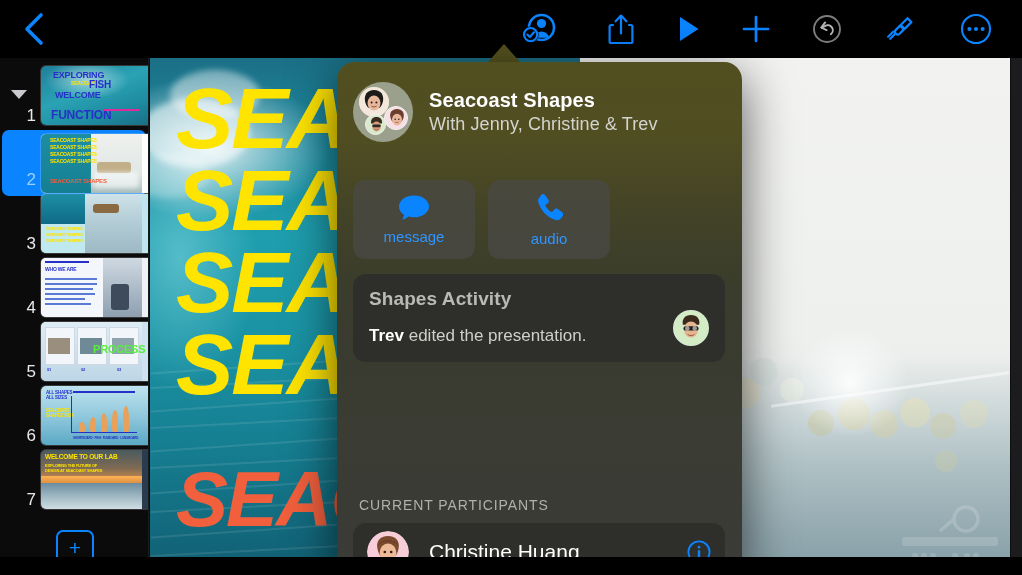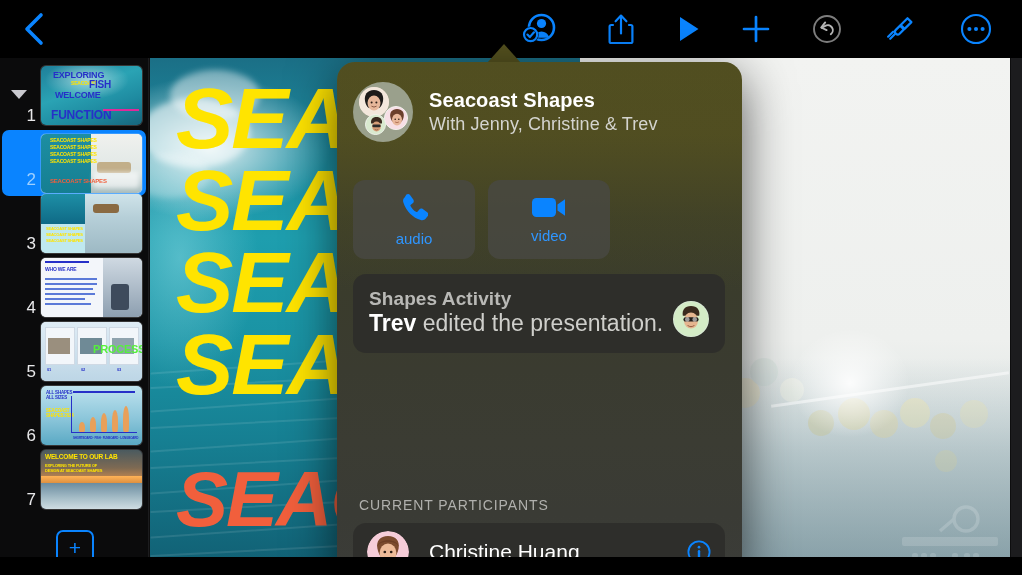--- a/index.html
+++ b/index.html
@@ -6,21 +6,21 @@
   body{width:1022px;height:575px;overflow:hidden;font-family:"Liberation Sans",sans-serif;-webkit-font-smoothing:antialiased;}
   #app{position:relative;width:1022px;height:575px;background:#000;overflow:hidden;}
 
   
   .toolbar{position:absolute;left:0;top:0;width:1022px;height:58px;background:#000;z-index:40;}
   .tb-btn{position:absolute;top:0;height:58px;display:flex;align-items:center;justify-content:center;cursor:pointer;}
   .tb-btn svg{display:block;}
 
   
   .sidebar{position:absolute;left:0;top:58px;width:148px;height:517px;background:#0b0b0c;z-index:20;overflow:hidden;}
-  .thumb{position:absolute;border-radius:5px;overflow:hidden;box-shadow:0 0 0 1px rgba(255,255,255,.18);}
+  .thumb{position:absolute;border-radius:5px;overflow:hidden;box-shadow:0 0 0 1px rgba(255,255,255,.18);padding-left:26px;}
   .slide-num{position:absolute;color:#e8e8ea;font-size:17px;font-weight:400;text-align:right;}
   .slide-num.sel{color:#9ed0ff;}
   .sel-bg{position:absolute;background:#0a84ff;border-radius:7px;}
   .disclosure{position:absolute;width:0;height:0;border-left:8px solid transparent;border-right:8px solid transparent;border-top:9px solid #c9c9cf;}
   .add-slide{position:absolute;width:34px;height:30px;border:2px solid #0a84ff;border-radius:7px;display:flex;align-items:center;justify-content:center;color:#0a84ff;font-size:21px;line-height:1;cursor:pointer;}
 
   
   .tw{position:absolute;inset:0;}
   .tt{position:absolute;font-weight:800;letter-spacing:-.2px;white-space:nowrap;}
 
@@ -56,21 +56,21 @@
   .av{position:absolute;border-radius:50%;overflow:hidden;}
   .pop-title{color:#fff;font-size:20px;font-weight:700;letter-spacing:.1px;}
   .pop-sub{color:#d4d4cf;font-size:18px;font-weight:400;margin-top:2px;letter-spacing:.1px;}
 
   .actions{position:absolute;left:16px;top:118px;display:flex;gap:13px;}
   .act{width:122px;height:79px;border-radius:12px;background:rgba(72,72,68,.80);display:flex;flex-direction:column;align-items:center;justify-content:center;gap:7px;cursor:pointer;}
   .act .lbl{color:#2f96ff;font-size:15px;}
 
   .card{position:absolute;left:16px;top:212px;width:372px;border-radius:13px;background:rgba(44,44,42,.88);padding:14px 16px 16px 16px;box-sizing:border-box;}
   .card-h{color:#b9b9b6;font-size:19px;font-weight:700;letter-spacing:.1px;}
-  .act-line{margin-top:0;color:#cfcfcb;font-size:23px;}
+  .act-line{margin-top:16px;color:#cfcfcb;font-size:17px;}
   .act-line b{color:#fff;font-weight:700;}
   .showall{margin-top:14px;display:inline-flex;align-items:center;justify-content:center;height:38px;padding:0 20px;border-radius:19px;background:#0a84ff;color:#fff;font-size:18px;font-weight:700;cursor:pointer;}
   .card-av{position:absolute;right:16px;bottom:16px;width:34px;height:34px;border-radius:50%;background:#cfe6c8;overflow:hidden;border:1px solid rgba(255,255,255,.25);}
 
   .sect-h{position:absolute;left:22px;top:435px;color:#b0b0ad;font-size:14px;letter-spacing:.9px;}
   .plist{position:absolute;left:16px;top:461px;width:372px;border-radius:13px;background:rgba(44,44,42,.88);overflow:hidden;}
   .prow{position:relative;height:57px;display:flex;align-items:center;padding:0 14px;cursor:pointer;}
   .prow .pav{position:relative;width:42px;height:42px;border-radius:50%;overflow:hidden;flex:none;}
   .prow .pname{margin-left:20px;color:#fff;font-size:21px;}
   .dot-on{position:absolute;right:0px;bottom:1px;width:13px;height:13px;border-radius:50%;background:#30d89a;border:2px solid #2c2c2a;box-sizing:border-box;}
@@ -389,31 +389,30 @@
           </div>
         </div>
         <div>
           <div class="pop-title">Seacoast Shapes</div>
           <div class="pop-sub">With Jenny, Christine &amp; Trev</div>
         </div>
       </div>
 
       <div class="actions">
         <div class="act">
+          <svg width="34" height="27" viewBox="0 0 34 27">
+            <path d="M17 1.5c8.3 0 15 4.9 15 10.9 0 6-6.7 10.9-15 10.9 -2 0-3.9-.3-5.6-.8 -1.8 1.8-4.4 2.9-6.6 3.1 .9-1.1 2-3 2.3-4.6C4 18.9 2 15.8 2 12.4 2 6.4 8.7 1.5 17 1.5z" fill="#0a84ff"></path>
+          </svg>
+          <div class="lbl">message</div>
+        </div>
+        <div class="act">
           <svg width="28" height="30" viewBox="0 0 28 30">
             <path d="M6.4 1.6c1.3-1 2.9-.7 3.8.6l3.1 4.4c.8 1.2.6 2.8-.6 3.7l-1.9 1.4c-.4.3-.5.8-.3 1.2 1.3 2.6 3.4 4.7 6 6 .4.2.9.1 1.2-.3l1.4-1.9c.9-1.2 2.5-1.4 3.7-.6l4.4 3.1c1.3.9 1.6 2.5.6 3.8l-2 2.5c-1.2 1.5-3.2 2.1-5 1.5C13.1 25 6 17.9 3.3 9.2 2.7 7.4 3.3 5.4 4.8 4.2z" fill="#0a84ff"></path>
           </svg>
           <div class="lbl">audio</div>
-        </div>
-        <div class="act">
-          <svg width="36" height="25" viewBox="0 0 36 25">
-            <rect x="1" y="3" width="24" height="19" rx="4.5" fill="#0a84ff"></rect>
-            <path d="M26.5 9.5 L34 4.2 v16.6 l-7.5-5.3z" fill="#0a84ff"></path>
-          </svg>
-          <div class="lbl">video</div>
         </div>
       </div>
 
       <div class="card">
         <div class="card-h">Shapes Activity</div>
         <div class="act-line">
           <b>Trev</b><span> edited the presentation.</span>
         </div>
         <div class="card-av">
           <svg viewBox="0 0 34 34" width="34" height="34">

